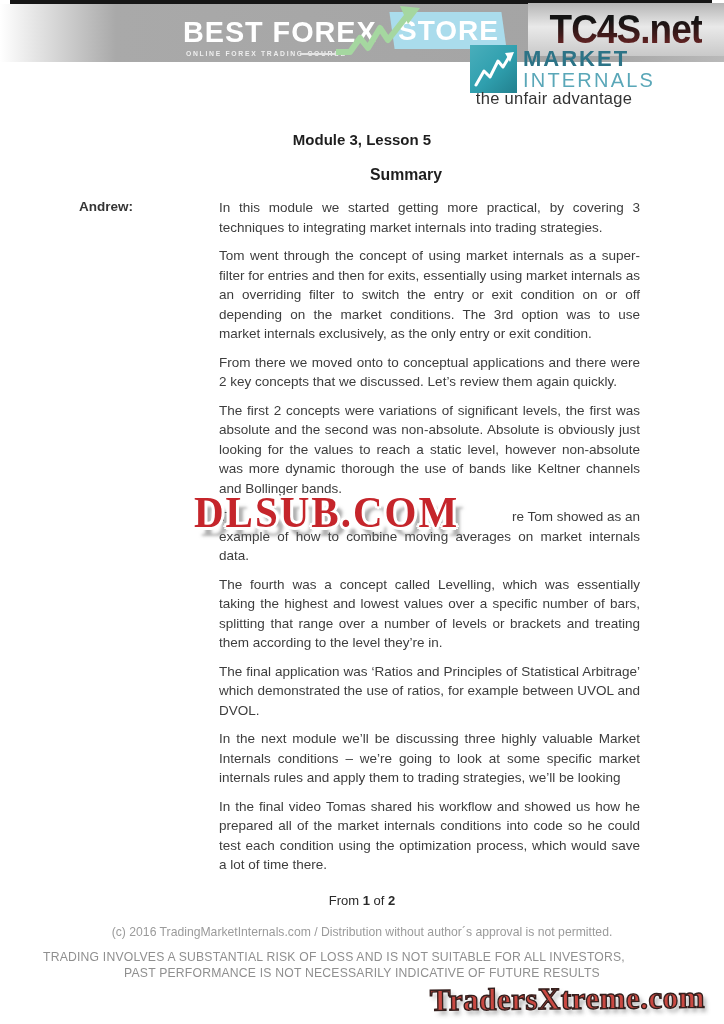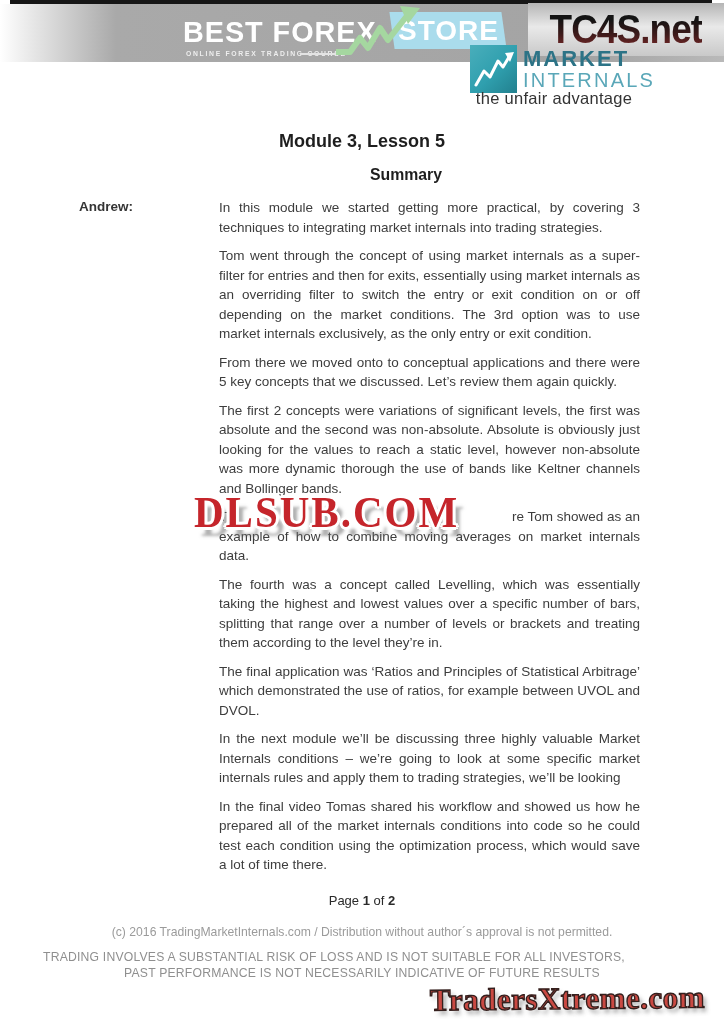--- a/index.html
+++ b/index.html
@@ -58,21 +58,21 @@
     color:#5aa7b8; letter-spacing:2.2px;
   }
   .mi-tagline {
     position:absolute; left:474px; top:89px; width:160px; text-align:center;
     font-size:16.5px; font-weight:500; color:#343434; letter-spacing:.3px; white-space:nowrap;
   }
 
   
   .doc-title {
     position:absolute; left:0; top:131px; width:724px; text-align:center;
-    font-size:18px; font-weight:700; color:#1e1e1e;
+    font-size:15px; font-weight:700; color:#1e1e1e;
   }
   .doc-subtitle {
     position:absolute; left:0; top:166px; width:724px; text-align:center;
     font-size:15.8px; font-weight:700; color:#1e1e1e;margin-left:44px;
   }
   .speaker {
     position:absolute; left:79px; top:199px; font-size:13.5px; font-weight:700; color:#353535;
   }
   .doc-body {
     position:absolute; left:219px; top:198px; width:421px;
@@ -155,41 +155,41 @@
   <div class="mi-tagline">the unfair advantage</div>
 
   <div class="doc-title">Module 3, Lesson 5</div>
   <div class="doc-subtitle">Summary</div>
 
   <div class="speaker">Andrew:</div>
 
   <div class="doc-body">
     <p class="para">In this module we started getting more practical, by covering 3 techniques to integrating market internals into trading strategies.</p>
     <p class="para">Tom went through the concept of using market internals as a super-filter for entries and then for exits, essentially using market internals as an overriding filter to switch the entry or exit condition on or off depending on the market conditions. The 3rd option was to use market internals exclusively, as the only entry or exit condition.</p>
-    <p class="para">From there we moved onto to conceptual applications and there were 5 key concepts that we discussed. Let’s review them again quickly.</p>
+    <p class="para">From there we moved onto to conceptual applications and there were 2 key concepts that we discussed. Let’s review them again quickly.</p>
     <p class="para">The first 2 concepts were variations of significant levels, the first was absolute and the second was non-absolute. Absolute is obviously just looking for the values to reach a static level, however non-absolute was more dynamic thorough the use of bands like Keltner channels and Bollinger bands.</p>
 
     <div class="wm-para">
       <div class="wm-line">
         <span>T</span>
         <span>re Tom showed as an</span>
       </div>
       <div class="wm-rest">example of how to combine moving averages on market internals data.</div>
     </div>
 
     <p class="para">The fourth was a concept called Levelling, which was essentially taking the highest and lowest values over a specific number of bars, splitting that range over a number of levels or brackets and treating them according to the level they’re in.</p>
     <p class="para">The final application was ‘Ratios and Principles of Statistical Arbitrage’ which demonstrated the use of ratios, for example between UVOL and DVOL.</p>
     <p class="para">In the next module we’ll be discussing three highly valuable Market Internals conditions – we’re going to look at some specific market internals rules and apply them to trading strategies, we’ll be looking</p>
     <p class="para">In the final video Tomas shared his workflow and showed us how he prepared all of the market internals conditions into code so he could test each condition using the optimization process, which would save a lot of time there.</p>
   </div>
 
   <div class="watermark">DLSUB.COM</div>
 
   <div class="page-line">
-    <span>Page</span>
+    <span>From</span>
     <span class="b">1</span>
     <span>of</span>
     <span class="b">2</span>
   </div>
   <div class="copyright">(c) 2016 TradingMarketInternals.com / Distribution without author´s approval is not permitted.</div>
   <div class="disclaimer1">TRADING INVOLVES A SUBSTANTIAL RISK OF LOSS AND IS NOT SUITABLE FOR ALL INVESTORS,</div>
   <div class="disclaimer2">PAST PERFORMANCE IS NOT NECESSARILY INDICATIVE OF FUTURE RESULTS</div>
   <div class="site-logo">TradersXtreme.com</div>
 
 </div>

